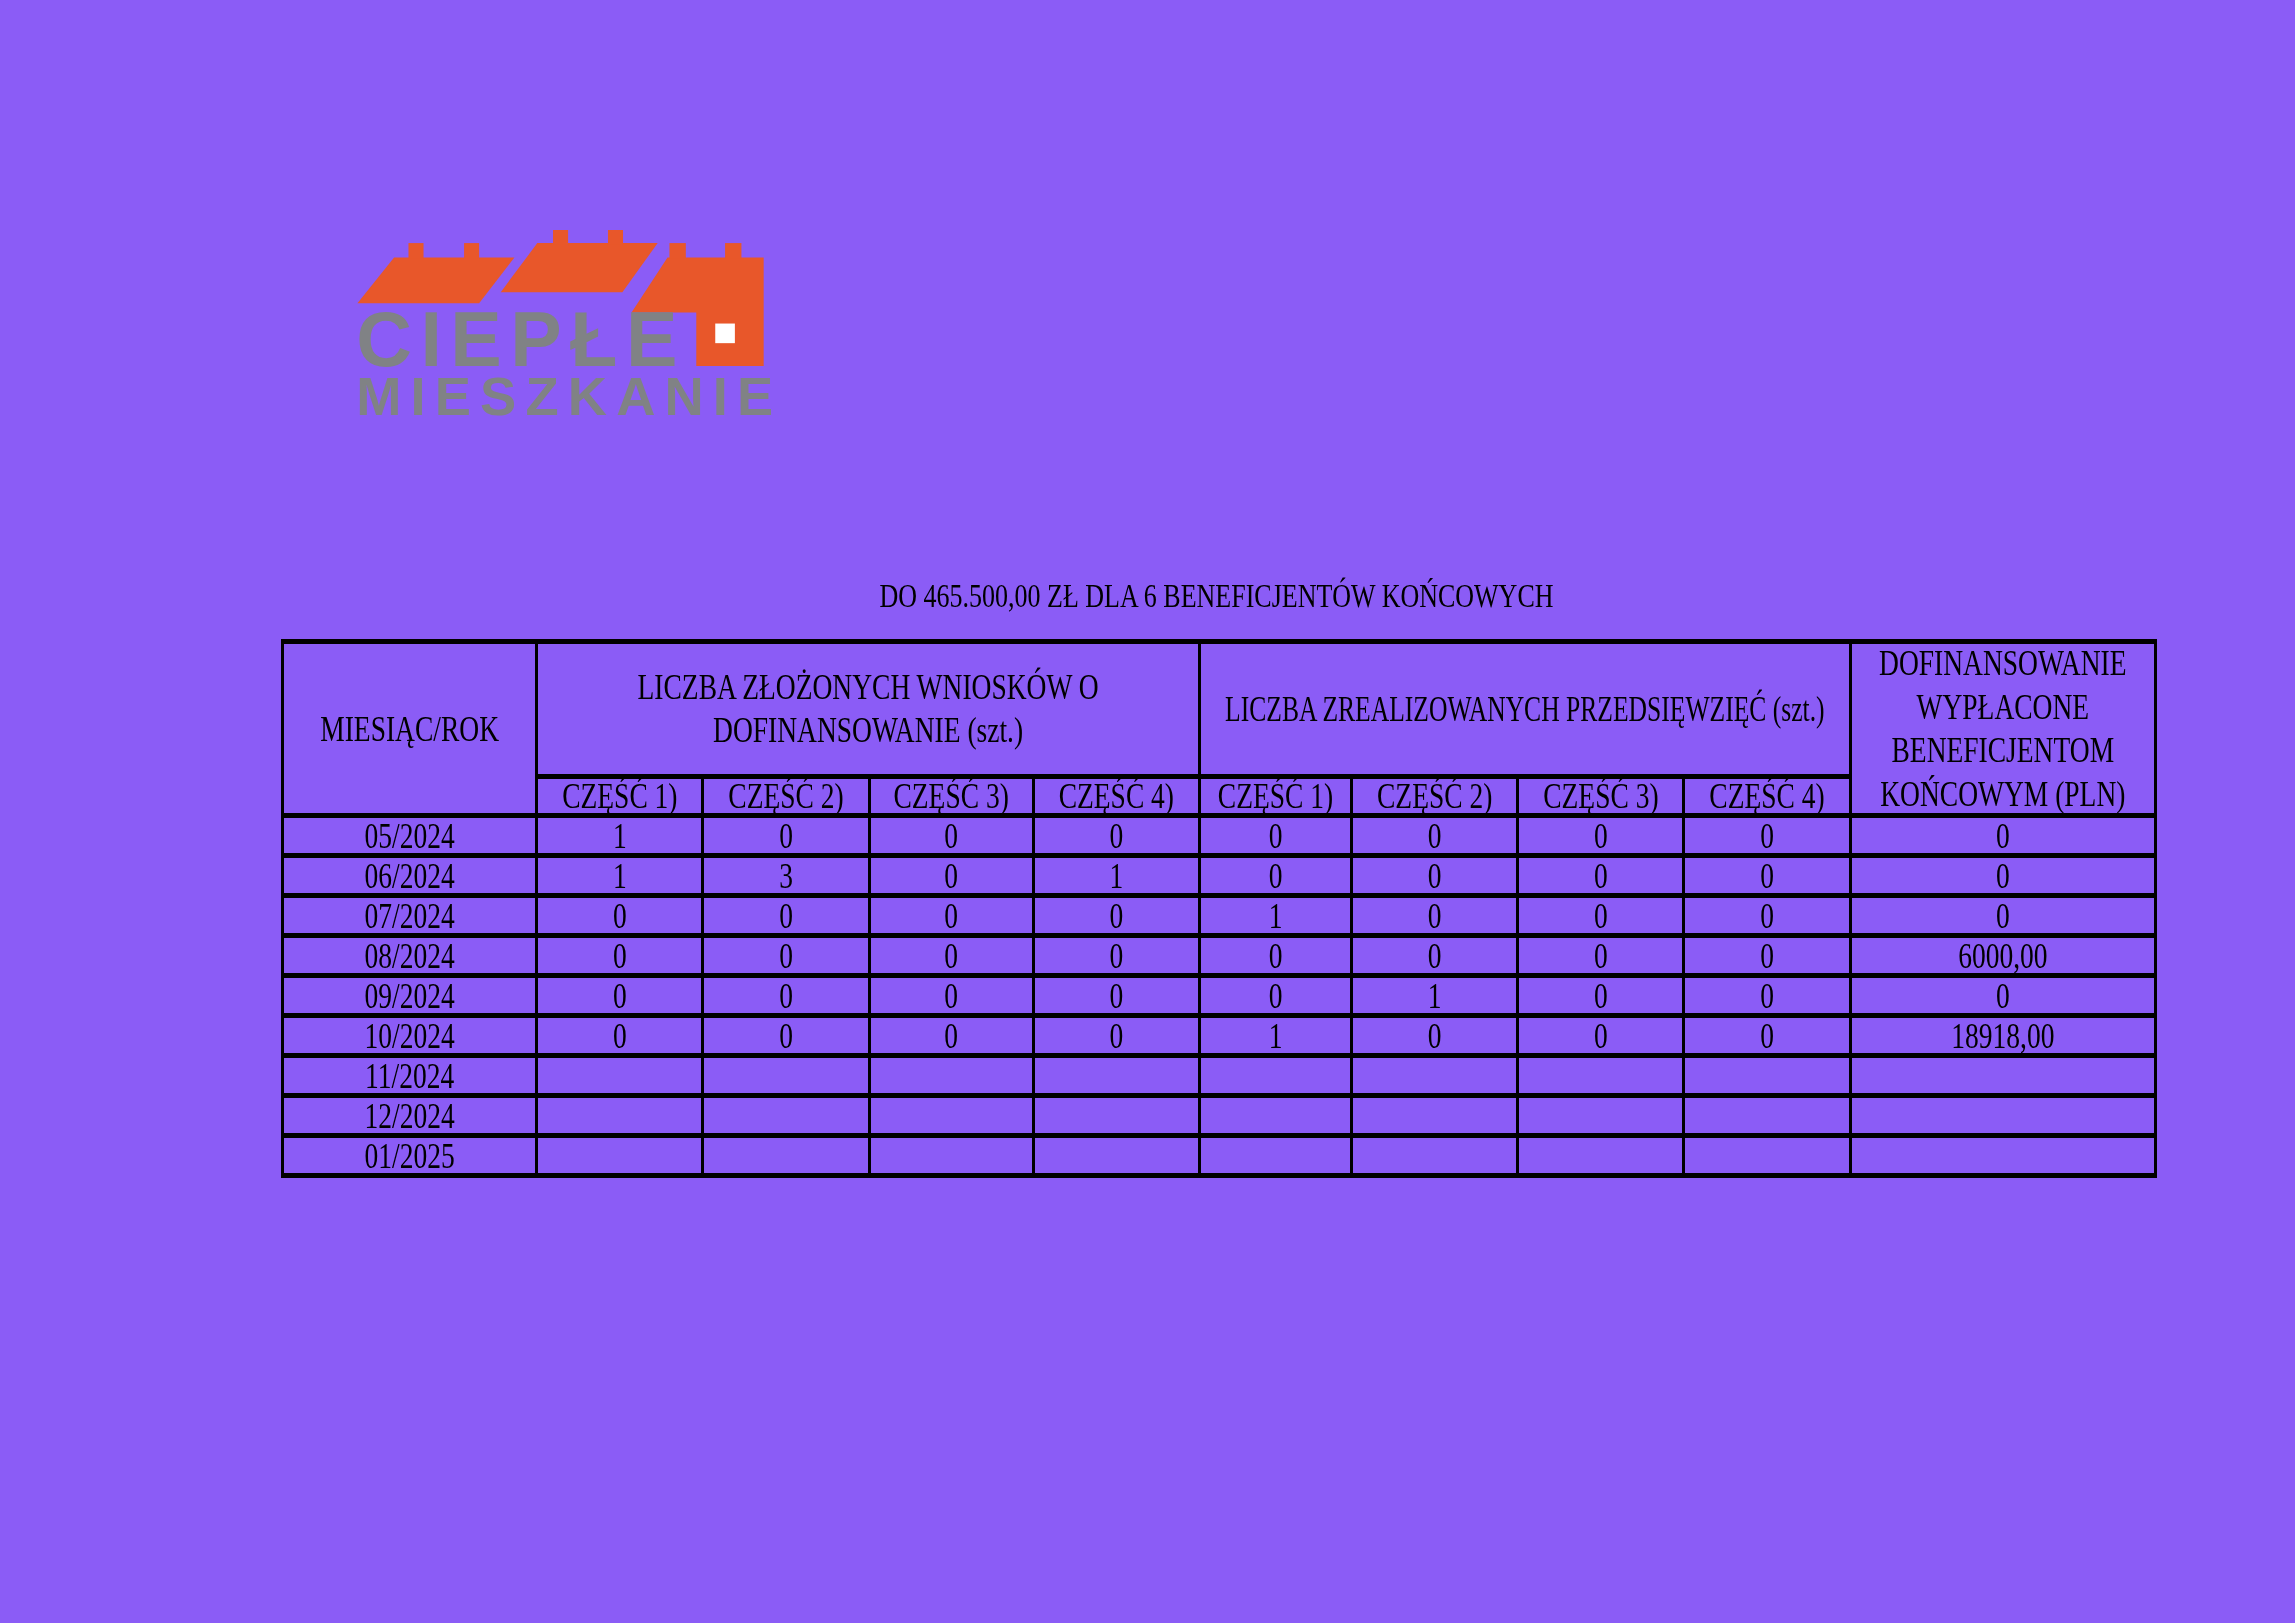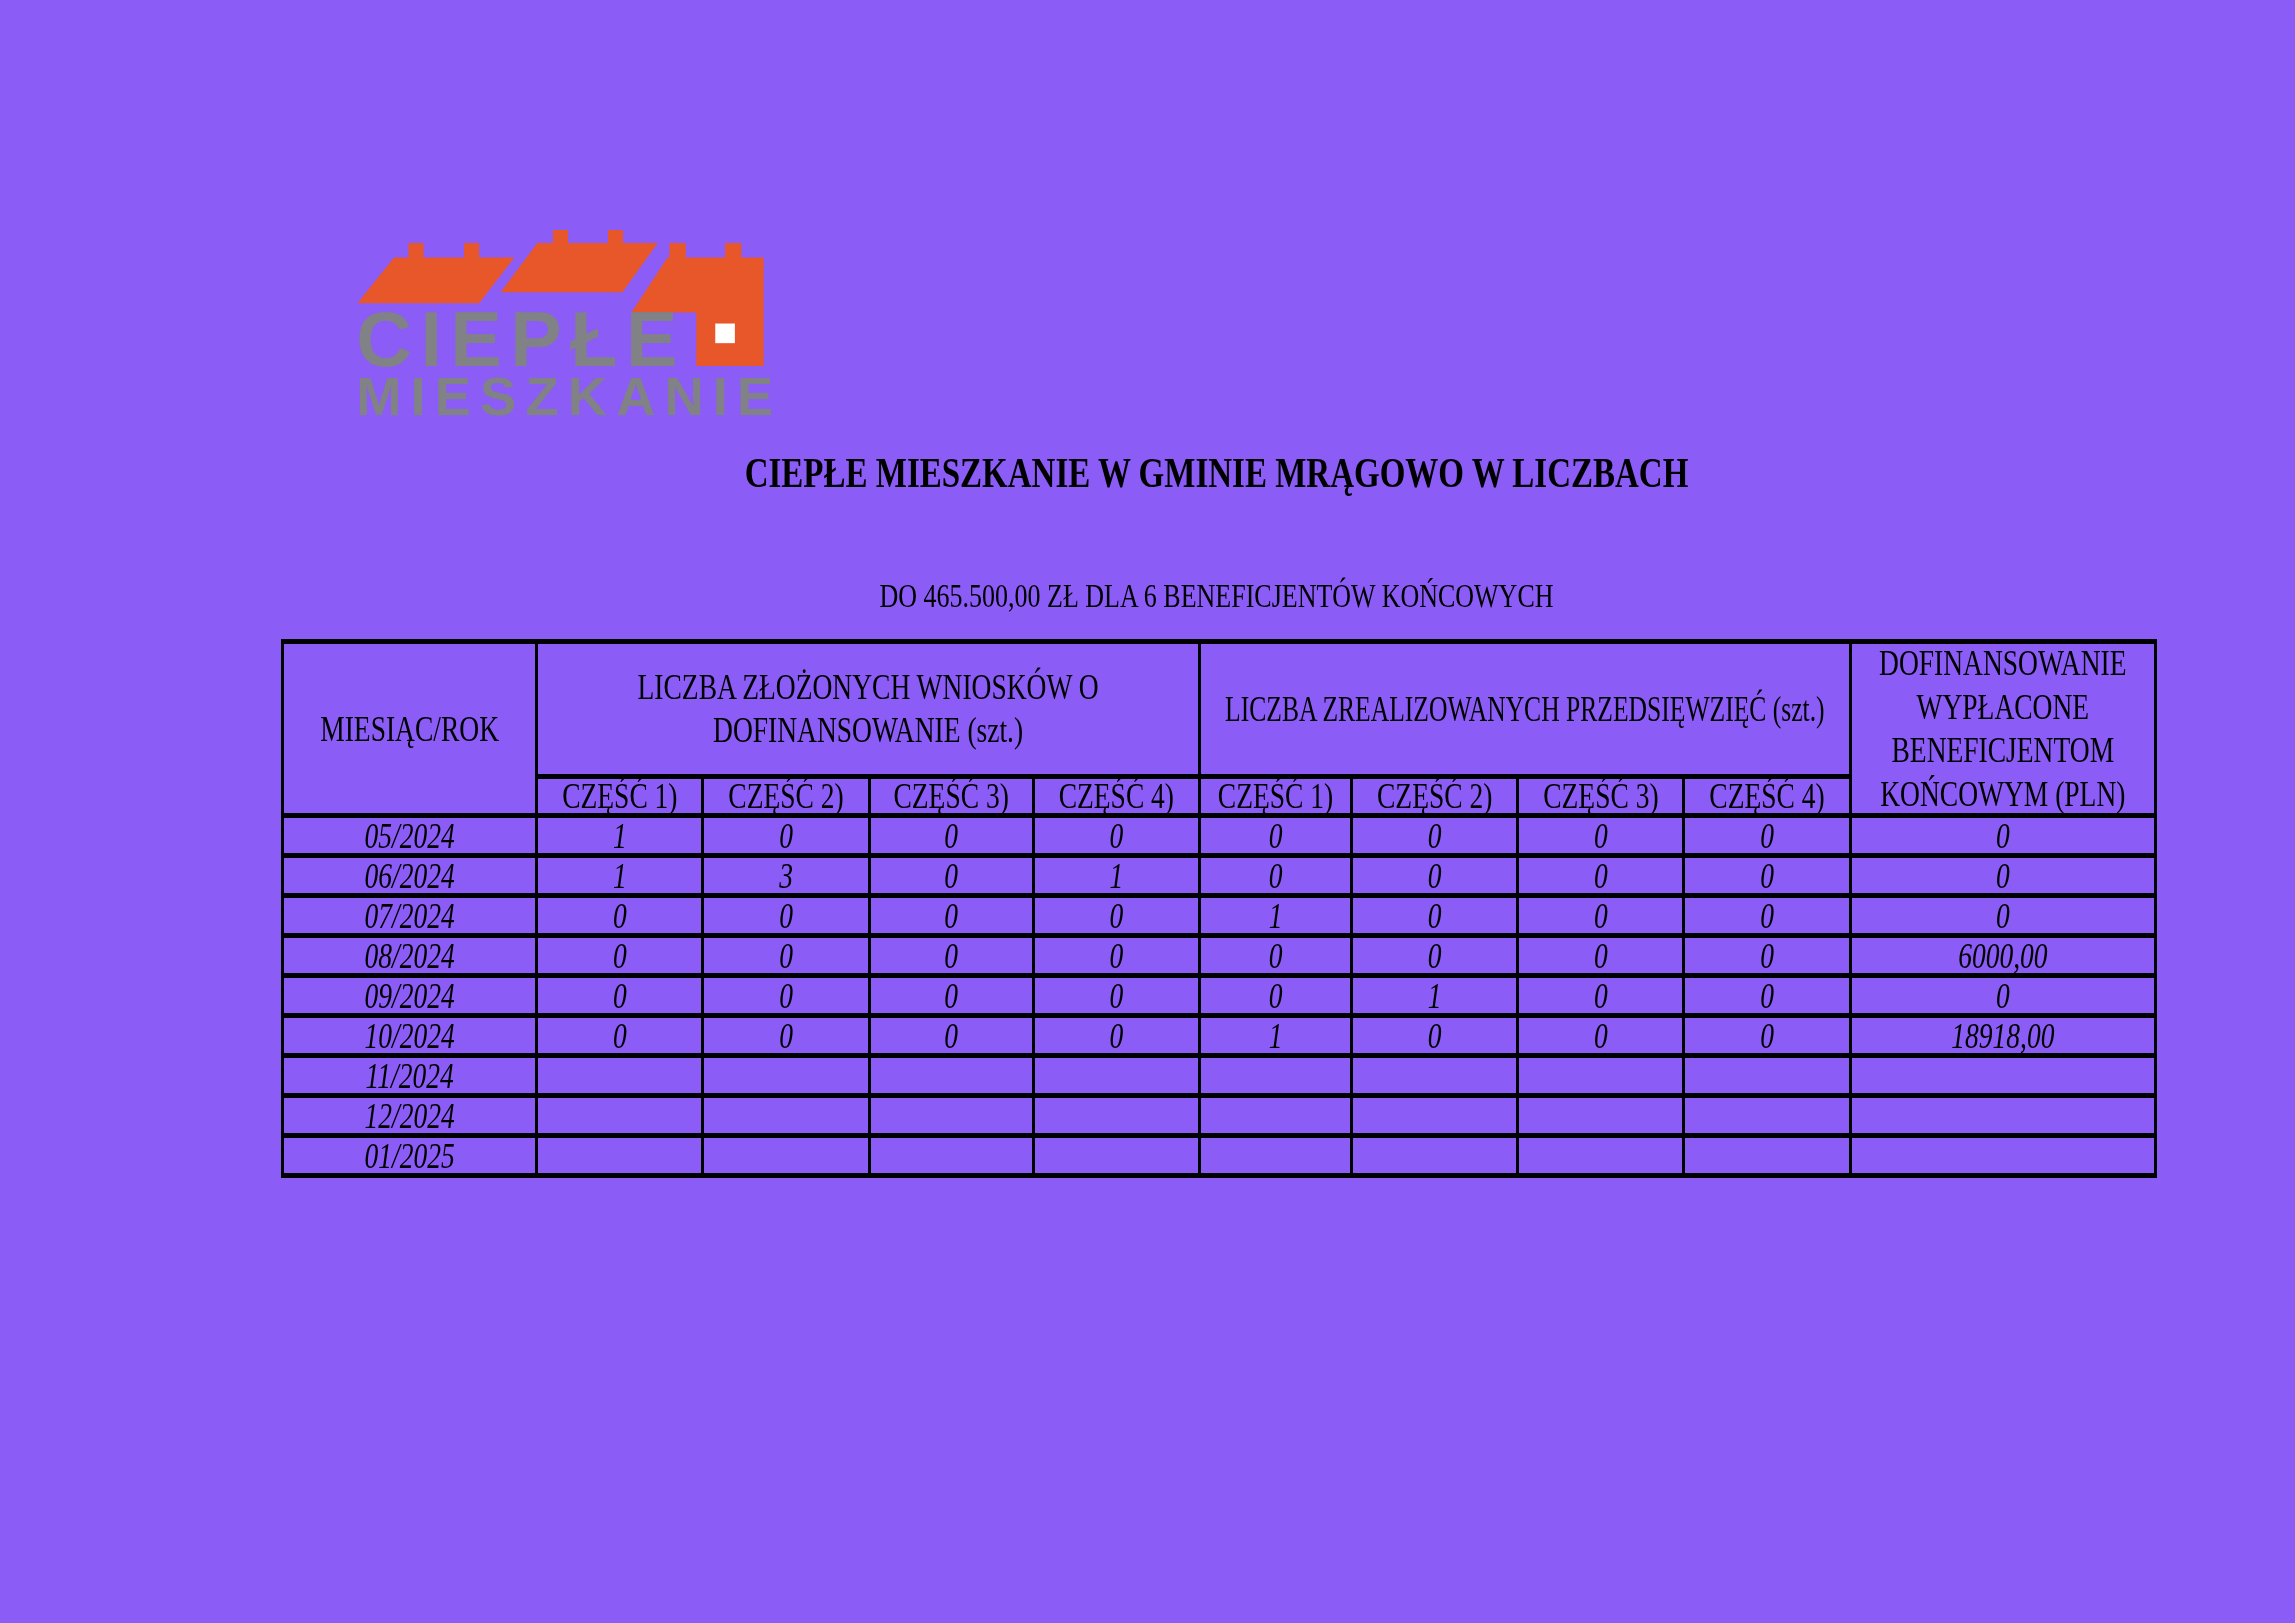--- a/index.html
+++ b/index.html
@@ -49,21 +49,21 @@
   table.stats th,table.stats td{
     border:3.3px solid #000;
     border-top-width:5.2px;border-bottom-width:5.2px;
     padding:0;
     text-align:center;vertical-align:middle;
     font-weight:normal;
     overflow:hidden;
   }
   tr.hdr-group{height:135px;}
   tr.hdr-parts{height:39px;}
-  tbody tr{height:40px;font-style:italic;}
+  tbody tr{height:40px;}
 
   .ct{
     display:block;
     font-size:27.5px;line-height:34px;
     transform:scaleY(1.28);transform-origin:center;
   }
   .ct-nowrap{white-space:nowrap;transform:scale(0.93,1.28);}
   .ct-pad{padding:0 9.2px;}
 
 </style>
@@ -92,23 +92,20 @@
         <rect x="479" y="20" width="25" height="24" fill="#e8572a"></rect>
         <rect x="564" y="20" width="25" height="24" fill="#e8572a"></rect>
         <rect x="549" y="143" width="30" height="30" fill="#ffffff"></rect>
       </g>
 
       <text x="0" y="208" font-family="Liberation Sans, DejaVu Sans, sans-serif" font-size="118" font-weight="bold" letter-spacing="13" fill="#808285">CIEPŁE</text>
       <text x="0" y="283" font-family="Liberation Sans, DejaVu Sans, sans-serif" font-size="83" font-weight="bold" letter-spacing="14" fill="#808285">MIESZKANIE</text>
     </svg>
   </div>
 
-  <div class="title-wrap">
-    <span class="cond">CIEPŁE MIESZKANIE W GMINIE MRĄGOWO W LICZBACH</span>
-  </div>
 
   <div class="sub2">
     <span class="cond">DO 465.500,00 ZŁ DLA 6 BENEFICJENTÓW KOŃCOWYCH</span>
   </div>
 
   <table class="stats">
     <colgroup>
       <col style="width:254px">
       <col style="width:166px">
         <col style="width:166px">

